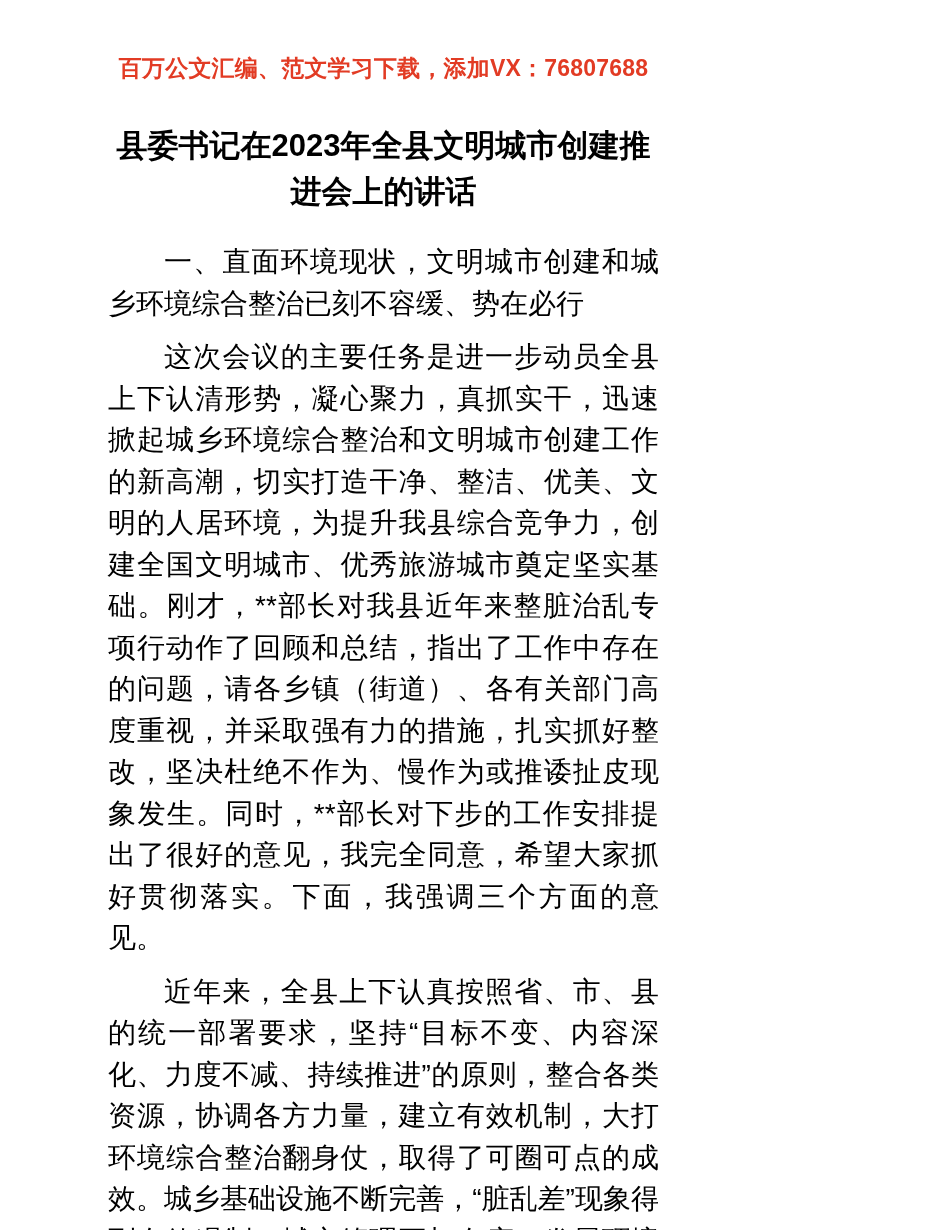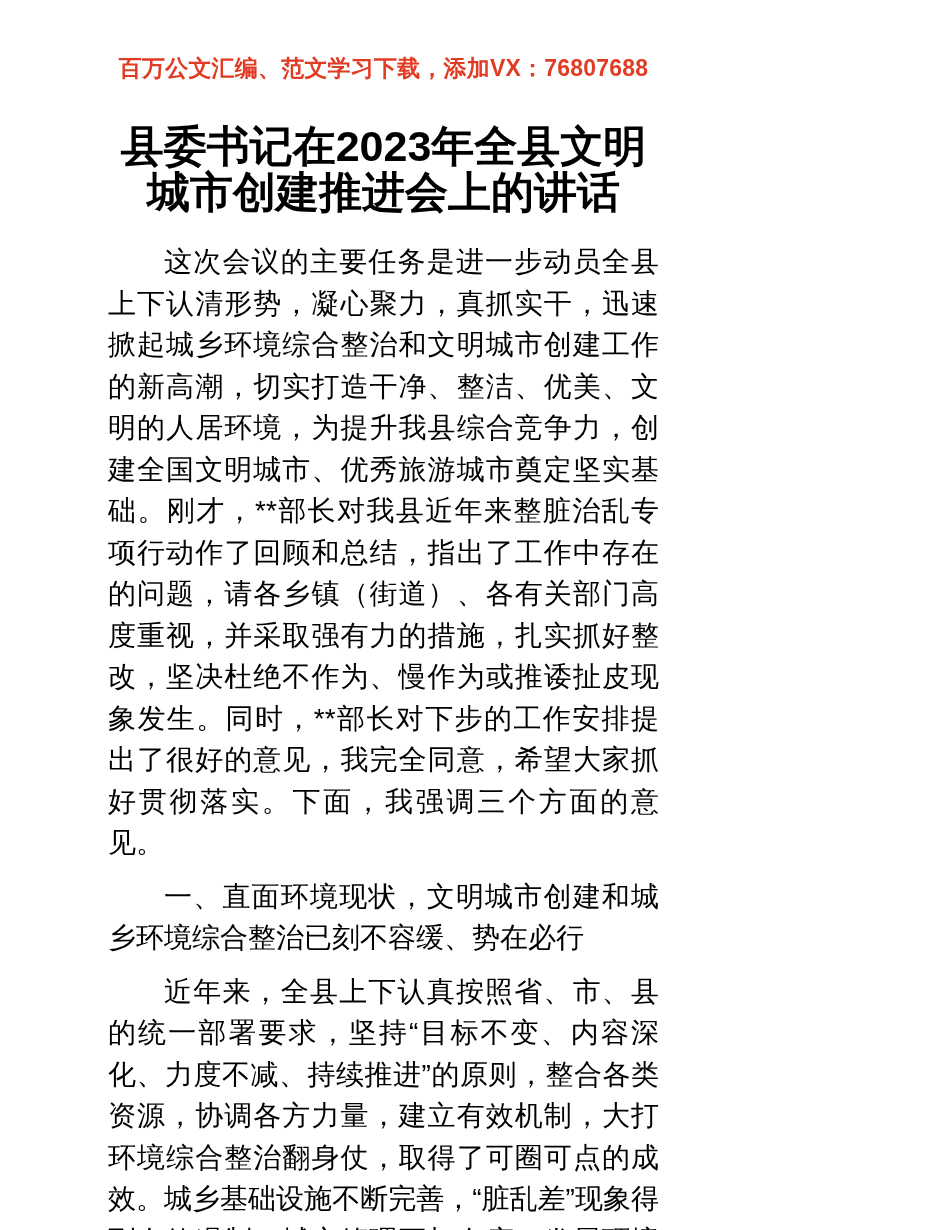--- a/index.html
+++ b/index.html
@@ -30,21 +30,21 @@
     font-weight: 700;
     letter-spacing: 0.2px;
     padding-top: 56px;
     line-height: 1.1;
     white-space: nowrap;
   }
   .doc-title {
     margin: 0;
     padding: 0 108px;
     margin-top: 42px;
-    font-size: 43px;
+    font-size: 31px;
     font-weight: 700;
     line-height: 46px;
     text-align: center;
     letter-spacing: 0px;
   }
   .body-block {
     padding: 0 108px 0 108px;
     margin-top: 26px;
   }
   p.para {
@@ -81,21 +81,21 @@
 
 <div class="page">
 
   <div class="promo-banner">百万公文汇编、范文学习下载，添加VX：76807688</div>
 
   <h1 class="doc-title">县委书记在2023年全县文明城市创建推进会上的讲话</h1>
 
   <div class="body-block">
 
 
+    <p class="para heading-para nojustify">一、直面环境现状，文明城市创建和城乡环境综合整治已刻不容缓、势在必行</p>
+
     <p class="para nojustify">这次会议的主要任务是进一步动员全县上下认清形势，凝心聚力，真抓实干，迅速掀起城乡环境综合整治和文明城市创建工作的新高潮，切实打造干净、整洁、优美、文明的人居环境，为提升我县综合竞争力，创建全国文明城市、优秀旅游城市奠定坚实基础。刚才，**部长对我县近年来整脏治乱专项行动作了回顾和总结，指出了工作中存在的问题，请各乡镇（街道）、各有关部门高度重视，并采取强有力的措施，扎实抓好整改，坚决杜绝不作为、慢作为或推诿扯皮现象发生。同时，**部长对下步的工作安排提出了很好的意见，我完全同意，希望大家抓好贯彻落实。下面，我强调三个方面的意见。</p>
-
-    <p class="para heading-para nojustify">一、直面环境现状，文明城市创建和城乡环境综合整治已刻不容缓、势在必行</p>
 
     <p class="para">近年来，全县上下认真按照省、市、县的统一部署要求，坚持“目标不变、内容深化、力度不减、持续推进”的原则，整合各类资源，协调各方力量，建立有效机制，大打环境综合整治翻身仗，取得了可圈可点的成效。城乡基础设施不断完善，“脏乱差”现象得到有效遏制，城市管理更加有序，发展环境进一步优化，文明程度进一步提升，对外形象进一步彰显，为全县经济社会发展和人民安居乐业创造了良好条件，得</p>
 
   </div>
 
 </div>
 
 </body></html>

